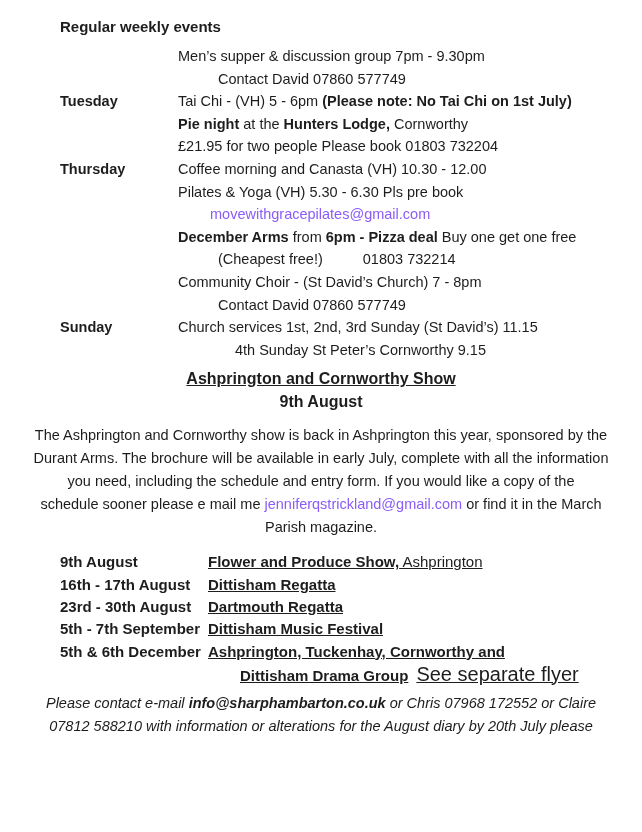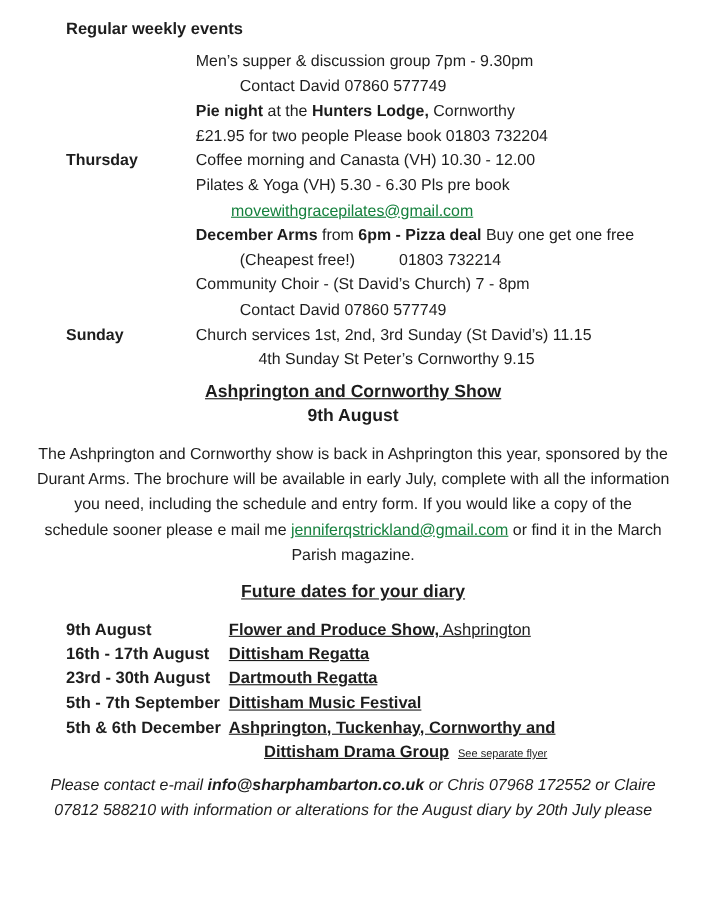--- a/index.html
+++ b/index.html
@@ -15,21 +15,21 @@
     margin:4px 0 10px 60px;font-weight:bold;font-size:15px;
   }
   .wrow{display:flex;line-height:22.6px;margin-left:60px;white-space:nowrap;}
   .day{width:118px;font-weight:bold;flex-shrink:0;}
   .ev{}
   .b{font-weight:bold;}
   .ind-contact{padding-left:40px;}
   .ind-sunday{padding-left:57px;}
   .ind-link{padding-left:32px;}
   .spacer{display:inline-block;width:40px;}
-  a.link{color:#15803d;text-decoration:underline;cursor:pointer;}
+  a.link{color:#8b5cf6;cursor:pointer;}
   
   .h2{
     margin-top:7px;text-align:center;font-weight:bold;font-size:16px;
     line-height:22.5px;
   }
   .h2 .u{text-decoration:underline;}
   .h2sub{text-align:center;font-weight:bold;font-size:16px;line-height:22.5px;}
   
   .para{margin-top:11px;}
   .pline{text-align:center;line-height:23px;white-space:nowrap;}
@@ -38,39 +38,43 @@
     margin-top:10px;text-align:center;font-weight:bold;font-size:16px;
     line-height:23px;
   }
   .h3 .u{text-decoration:underline;}
   .fblock{margin-top:12px;}
   .frow{display:flex;line-height:22.3px;margin-left:60px;font-size:15px;white-space:nowrap;}
   .fdate{width:148px;font-weight:bold;flex-shrink:0;}
   .fev{font-weight:bold;text-decoration:underline;}
   .freg{font-weight:normal;}
   .fcont{padding-left:32px;}
-  .fsee{font-weight:normal;font-size:10px;margin-left:8px;}
+  .fsee{font-weight:normal;font-size:20px;margin-left:8px;}
   
   .footer{margin-top:5px;font-style:italic;}
   .fline{text-align:center;line-height:23px;white-space:nowrap;}
 </style>
 </head>
 <body>
 
 <div class="doc">
 
   <div class="h1">Regular weekly events&nbsp;</div>
 
   <div class="wrow">
     <span class="day"></span>
     <span class="ev">Men’s supper &amp; discussion group 7pm - 9.30pm</span>
   </div>
   <div class="wrow">
     <span class="day"></span>
     <span class="ev ind-contact">Contact David 07860 577749</span>
+  </div>
+  <div class="wrow">
+    <span class="day">Tuesday</span>
+    <span class="ev"><span>Tai Chi - (VH) 5 - 6pm </span><span class="b">(Please note: No Tai Chi on 1st July)</span></span>
   </div>
   <div class="wrow">
     <span class="day"></span>
     <span class="ev"><span class="b">Pie night</span><span> at the </span><span class="b">Hunters Lodge,</span><span> Cornworthy</span></span>
   </div>
   <div class="wrow">
     <span class="day"></span>
     <span class="ev">£21.95 for two people Please book 01803 732204</span>
   </div>
   <div class="wrow">
@@ -117,21 +121,20 @@
   <div class="h2sub">9th August</div>
 
   <div class="para">
     <div class="pline">The Ashprington and Cornworthy show is back in Ashprington this year, sponsored by the</div>
     <div class="pline">Durant Arms. The brochure will be available in early July, complete with all the information</div>
     <div class="pline">you need, including the schedule and entry form.  If you would  like  a  copy of  the</div>
     <div class="pline"><span>schedule  sooner  please e mail me </span><a class="link">jenniferqstrickland@gmail.com</a><span> or find it in the March</span></div>
     <div class="pline">Parish magazine.</div>
   </div>
 
-  <div class="h3"><span class="u">Future dates for your diary</span></div>
 
   <div class="fblock">
     <div class="frow">
       <span class="fdate">9th August</span>
       <span class="fev"><span>Flower and Produce Show,</span><span class="freg"> Ashprington</span></span>
     </div>
     <div class="frow">
       <span class="fdate">16th - 17th August</span>
       <span class="fev">Dittisham Regatta</span>
     </div>

